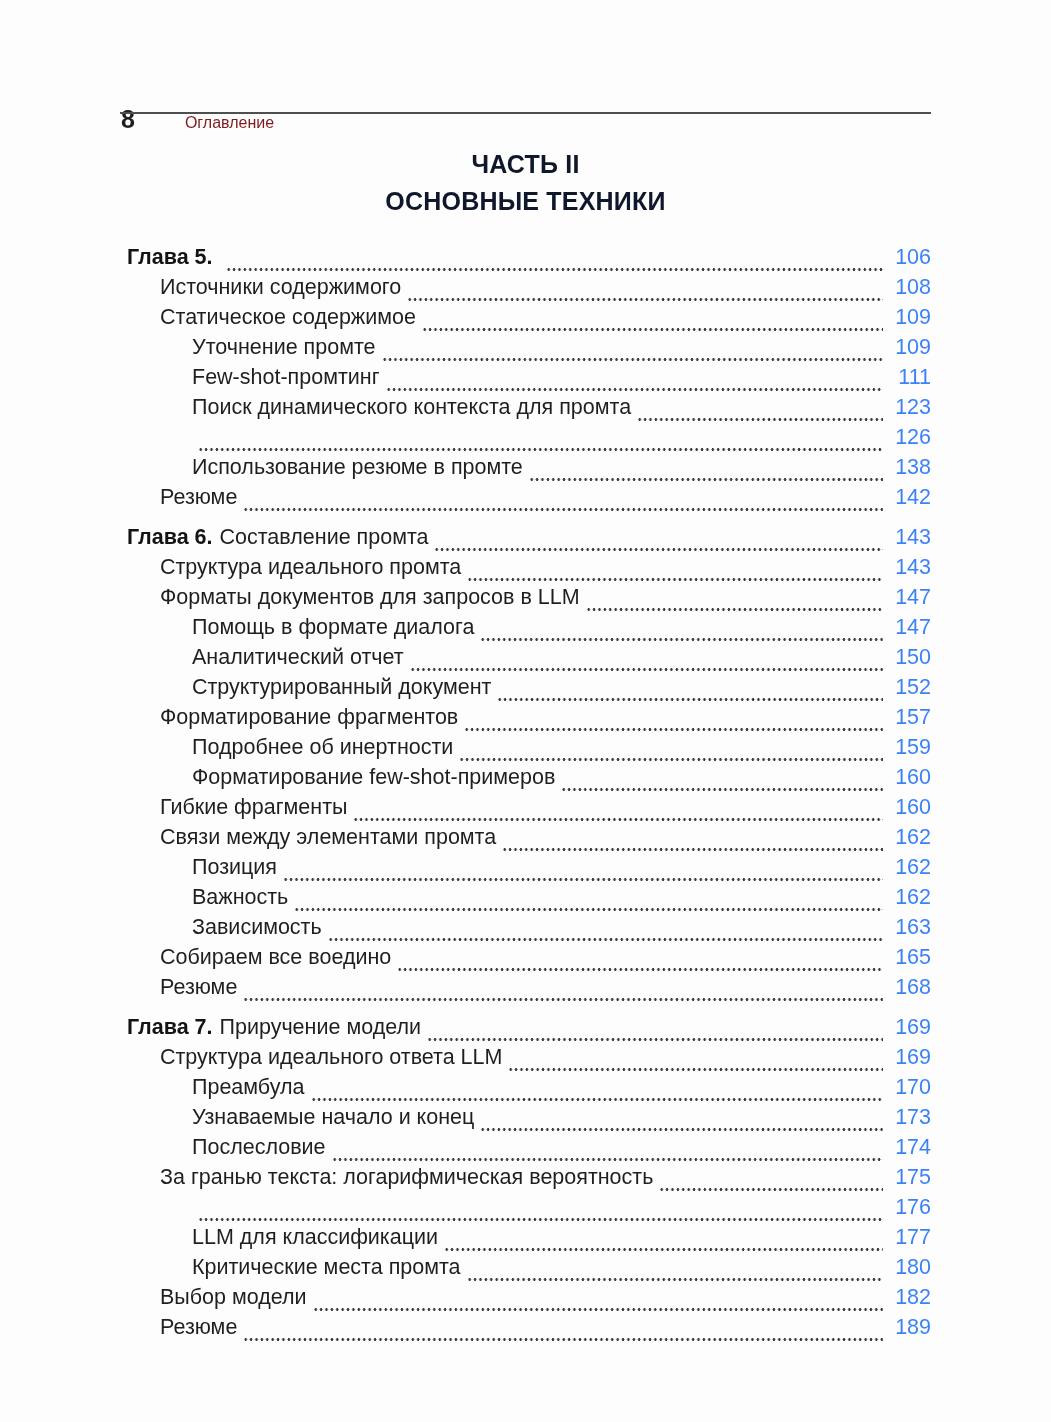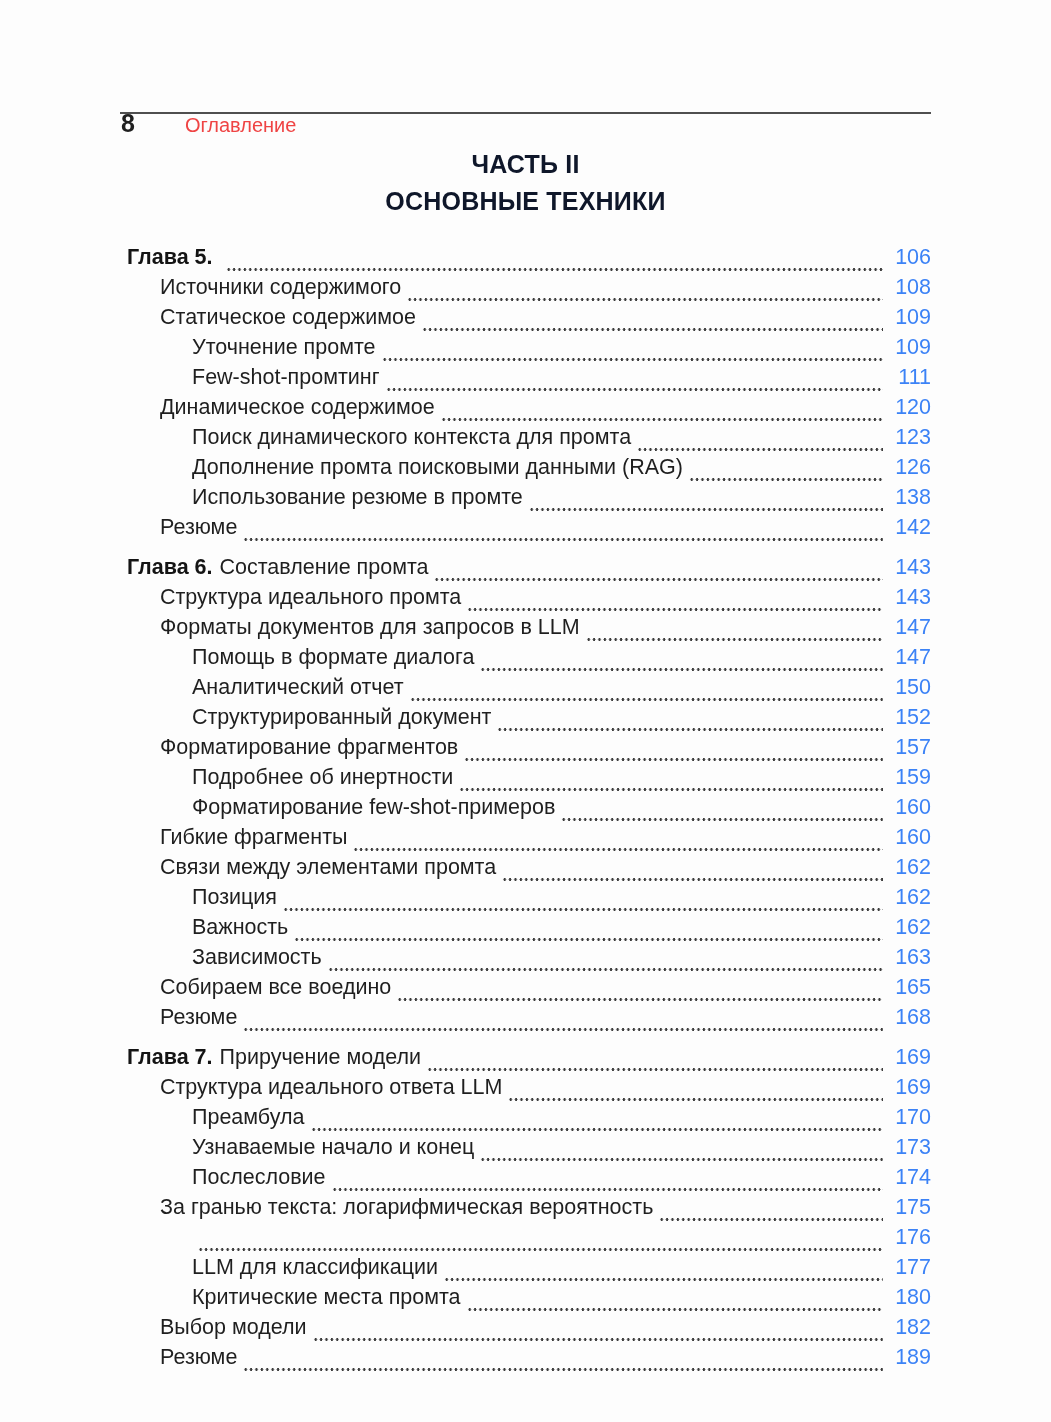--- a/index.html
+++ b/index.html
@@ -14,21 +14,21 @@
     margin: 0 auto;
   }
   
   .header {
     position: absolute;
     left: 121px; right: 120px; top: 82px;
     display: flex;
     align-items: baseline;
   }
   .header .folio { font-size: 25px; font-weight: 700; letter-spacing: 0; }
-  .header .running-title { font-size: 20px; margin-left: 50px; color: #ef4444; margin-top: 32px; }
+  .header .running-title { font-size: 16px; margin-left: 50px; color: #7f1d1d; margin-top: 32px; }
   .rule {
     position: absolute;
     left: 120px; right: 120px; top: 112px;
     height: 2px;
     background: var(--rule, #4f4f4f);
   }
   
   .part {
     position: absolute;
     left: 120px; right: 120px; top: 146px;
@@ -108,35 +108,28 @@
     <span class="txt">Уточнение промте</span>
     <span class="dots"></span>
     <span class="pg">109</span>
   </div>
       <div class="toc-row lv2">
 
     <span class="txt">Few-shot-промтинг</span>
     <span class="dots"></span>
     <span class="pg">111</span>
   </div>
-      <div class="toc-row lv1">
-
-    <span class="txt">Динамическое содержимое</span>
-    <span class="dots"></span>
-    <span class="pg">120</span>
-  </div>
       <div class="toc-row lv2">
 
     <span class="txt">Поиск динамического контекста для промта</span>
     <span class="dots"></span>
     <span class="pg">123</span>
   </div>
       <div class="toc-row lv2">
 
-    <span class="txt">Дополнение промта поисковыми данными (RAG)</span>
     <span class="dots"></span>
     <span class="pg">126</span>
   </div>
       <div class="toc-row lv2">
 
     <span class="txt">Использование резюме в промте</span>
     <span class="dots"></span>
     <span class="pg">138</span>
   </div>
       <div class="toc-row lv1">

